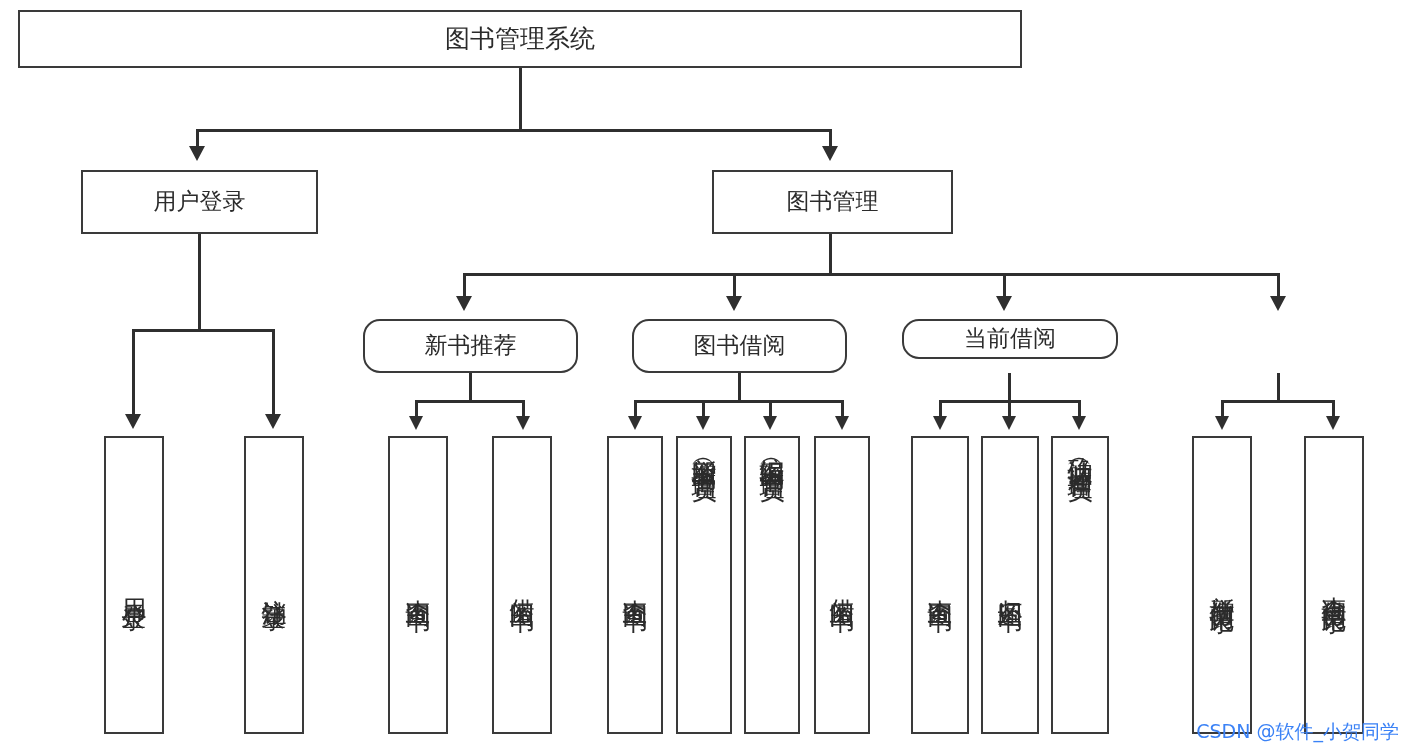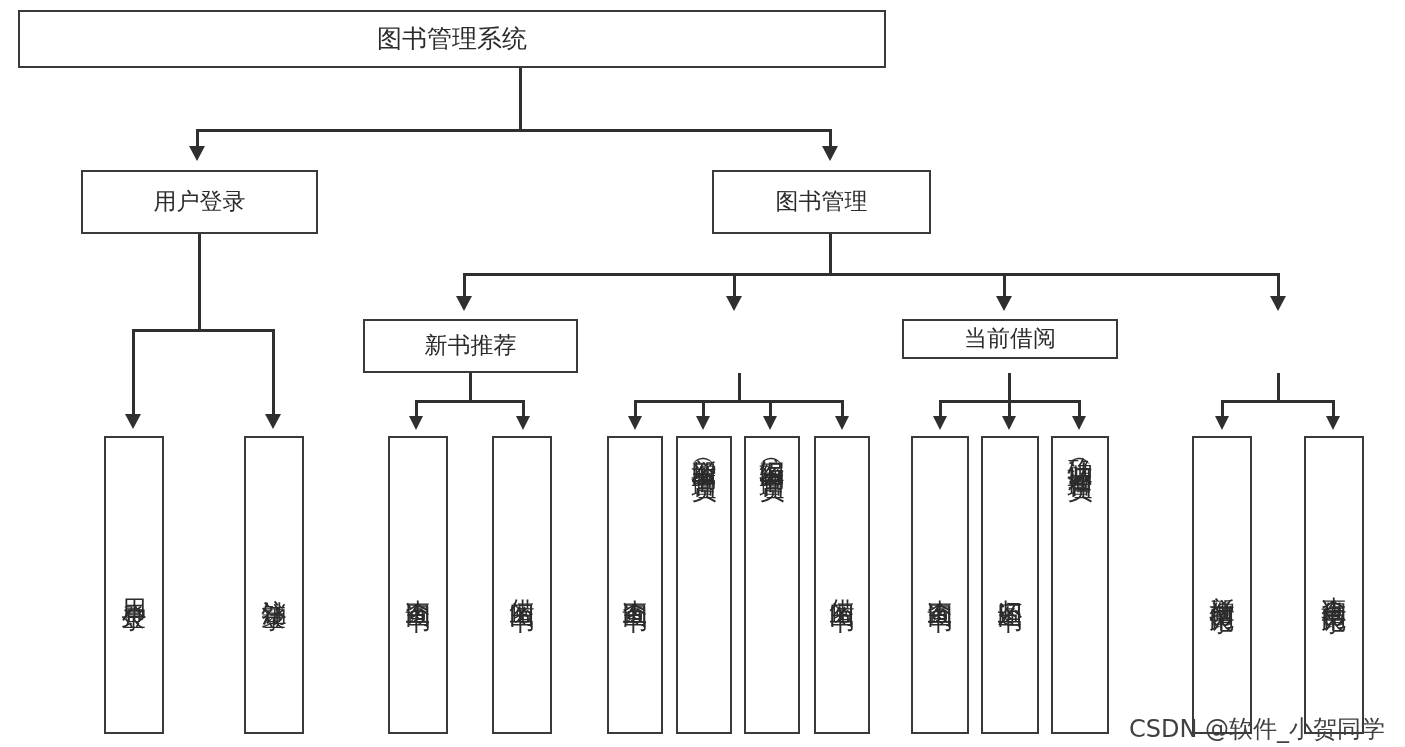--- a/index.html
+++ b/index.html
@@ -26,21 +26,21 @@
     color:#2b2b2b;
   }
   .node .label{
     display:block;
     text-align:center;
     line-height:1.18;
     white-space:nowrap;
   }
   .node.root{font-size:25px;}
   .node.lvl2{font-size:23px;}
-  .node.lvl3{font-size:23px;}
+  .node.lvl3{font-size:23px;border-radius:17px;}
 
   
   .node.leaf{
     align-items:flex-start;
     justify-content:center;
     padding-top:0;
   }
   .node.leaf .label{
     writing-mode:vertical-rl;
     text-orientation:upright;
@@ -66,49 +66,49 @@
     border-top:15px solid #2f2f2f;
   }
   .arrow.small{
     border-left:7px solid transparent;
     border-right:7px solid transparent;
     border-top:14px solid #2f2f2f;
   }
   
   #watermark{
     position:absolute;
-    right:20px;
+    right:6px;
     bottom:2px;
-    font-size:24px;
-    color:#404040;
+    font-size:19px;
+    color:#3b82f6;
     white-space:nowrap;
     font-family:"DejaVu Sans","Liberation Sans",sans-serif;
   }
 </style>
 </head>
 <body>
 
 <div id="stage">
 
-  <div class="node root" style="left:18px;top:10px;width:868px;height:58px;">
+  <div class="node root" style="left:18px;top:10px;width:1004px;height:58px;">
     <span class="label">图书管理系统</span>
   </div>
 
   <div class="ln vln" style="left:519px;top:68px;width:2.5px;height:62px;"></div>
   <div class="ln hln" style="left:197px;top:129px;width:634px;height:2.5px;"></div>
   <div class="ln vln" style="left:196px;top:129px;width:2.5px;height:18px;"></div>
   <div class="ln vln" style="left:829px;top:129px;width:2.5px;height:18px;"></div>
   <div class="arrow" style="left:189px;top:146px;"></div>
   <div class="arrow" style="left:822px;top:146px;"></div>
 
   <div class="node lvl2" style="left:81px;top:170px;width:237px;height:64px;">
     <span class="label">用户登录</span>
   </div>
 
-  <div class="node lvl2" style="left:712px;top:170px;width:219px;height:64px;">
+  <div class="node lvl2" style="left:712px;top:170px;width:241px;height:64px;">
     <span class="label">图书管理</span>
   </div>
 
   <div class="ln vln" style="left:198px;top:234px;width:2.5px;height:96px;"></div>
   <div class="ln hln" style="left:133px;top:329px;width:141px;height:2.5px;"></div>
   <div class="ln vln" style="left:132px;top:329px;width:2.5px;height:86px;"></div>
   <div class="ln vln" style="left:272px;top:329px;width:2.5px;height:86px;"></div>
   <div class="arrow" style="left:125px;top:414px;"></div>
   <div class="arrow" style="left:265px;top:414px;"></div>
 
@@ -119,20 +119,23 @@
   <div class="ln vln" style="left:1003px;top:273px;width:2.5px;height:24px;"></div>
   <div class="ln vln" style="left:1277px;top:273px;width:2.5px;height:24px;"></div>
   <div class="arrow" style="left:456px;top:296px;"></div>
   <div class="arrow" style="left:726px;top:296px;"></div>
   <div class="arrow" style="left:996px;top:296px;"></div>
   <div class="arrow" style="left:1270px;top:296px;"></div>
 
   <div class="node lvl3" style="left:363px;top:319px;width:215px;height:54px;">
     <span class="label">新书推荐</span>
   </div>
+  <div class="node lvl3" style="left:632px;top:319px;width:215px;height:54px;">
+    <span class="label">图书借阅</span>
+  </div>
   <div class="node lvl3" style="left:902px;top:319px;width:216px;height:40px;">
     <span class="label">当前借阅</span>
   </div>
 
   <div class="ln vln" style="left:469px;top:373px;width:2.5px;height:28px;"></div>
   <div class="ln hln" style="left:416px;top:400px;width:108px;height:2.5px;"></div>
   <div class="ln vln" style="left:415px;top:400px;width:2.5px;height:17px;"></div>
   <div class="ln vln" style="left:522px;top:400px;width:2.5px;height:17px;"></div>
   <div class="arrow small" style="left:409px;top:416px;"></div>
   <div class="arrow small" style="left:516px;top:416px;"></div>

